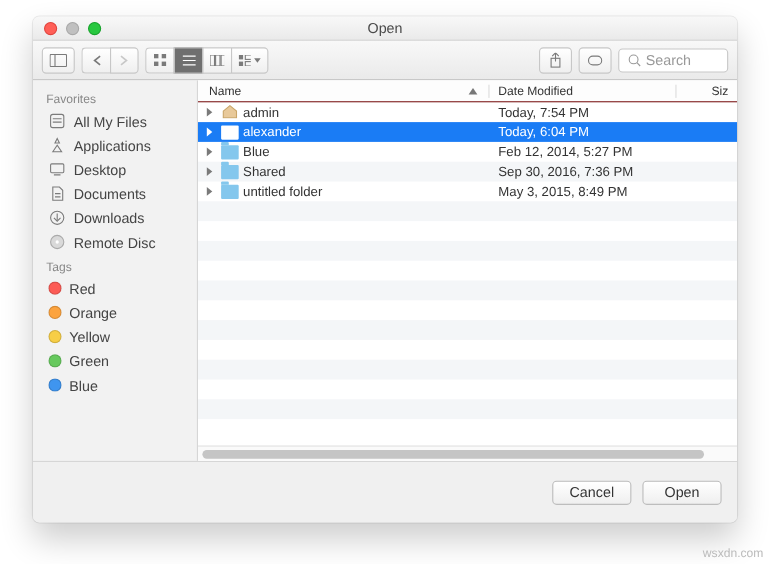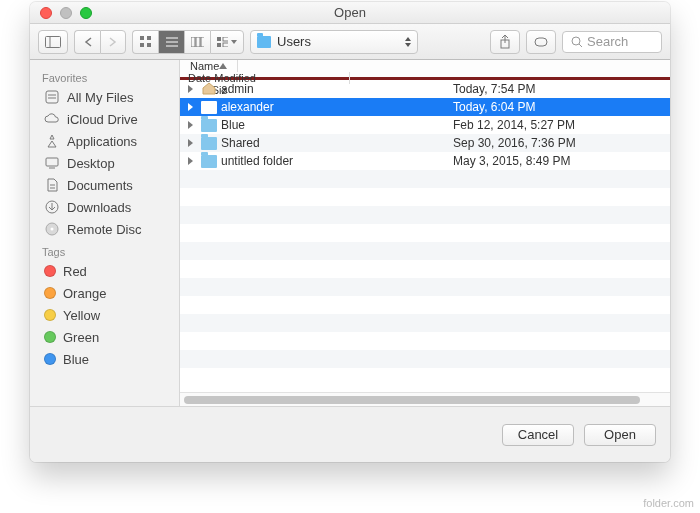--- a/index.html
+++ b/index.html
@@ -6,21 +6,21 @@
     body {
       font-family: -apple-system, "Helvetica Neue", Arial, sans-serif;
       font-size: 13px;
       background: #fff;
       width: 700px;
       height: 513px;
       position: relative;
     }
     .window {
       position: absolute;
-      left: 30px; top: 2px;
+      left: 30px; top: 15px;
       width: 640px; height: 460px;
       background: #f6f6f6;
       border-radius: 6px;
       box-shadow: 0 15px 30px rgba(0,0,0,0.2), 0 0 0 1px rgba(0,0,0,0.08);
       overflow: hidden;
       display: flex; flex-direction: column;
     }
     .titlebar {
       height: 22px;
       background: linear-gradient(#f8f8f8,#eaeaea);
@@ -78,22 +78,22 @@
     .side-item {
       display:flex; align-items:center; gap:7px;
       padding:3px 10px 3px 14px; color:#444; font-size:13px;
       height:22px;
     }
     .side-item svg, .side-icon { width:16px; height:16px; flex:none; color:#7b7b7b; }
     .tagdot { width:12px; height:12px; border-radius:50%; border:1px solid rgba(0,0,0,0.15); }
 
     .main { flex:1; display:flex; flex-direction:column; background:#fff; }
     .cols {
-      height:20px; background:#fdfdfd; border-bottom:3px solid #7f1d1d;
-      display:flex; align-items:flex-start; font-size:11px; color:#333;flex-direction:column;
+      height:20px; background:#fdfdfd; border-bottom:1px solid #7f1d1d;
+      display:flex; align-items:center; font-size:11px; color:#333;
     }
     .col-name { flex:1; padding-left:10px; display:flex; align-items:center; justify-content:space-between; padding-right:6px; border-right:1px solid #dcdcdc;}
     .col-date { width:170px; padding-left:8px; border-right:1px solid #dcdcdc;}
     .col-size { width:55px; text-align:right; padding-right:8px;}
     .col-name .caret-up{width:0;height:0;border-left:4px solid transparent;border-right:4px solid transparent;border-bottom:6px solid #777;margin-right:4px;}
 
     .list { flex:1; overflow:hidden; }
     .row {
       height:18px; display:flex; align-items:center; font-size:12px; color:#333;
     }
@@ -187,28 +187,20 @@
       <div class="tbtn" style="width:34px">
         <svg width="14" height="10">
             <rect x="0" y="0" width="4" height="4" fill="#7a7a7a"></rect>
             <rect x="6" y="0" width="8" height="4" fill="none" stroke="#7a7a7a"></rect>
             <rect x="0" y="6" width="4" height="4" fill="#7a7a7a"></rect>
             <rect x="6" y="6" width="8" height="4" fill="none" stroke="#7a7a7a"></rect>
           </svg>
         <span style="margin-left:3px;display:inline-block;width:0;height:0;border-left:3px solid transparent;border-right:3px solid transparent;border-top:4px solid #7a7a7a"></span>
       </div>
     </div>
-    <div class="pathdrop">
-      <span class="fold-icon-blue"></span>
-      <span>Users</span>
-      <div class="updown">
-          <span class="u"></span>
-          <span class="d"></span>
-        </div>
-    </div>
     <div class="spacer"></div>
     <div class="tbtn" style="width:30px">
       <svg width="12" height="14">
           <rect x="2" y="5" width="8" height="8" fill="none" stroke="#7a7a7a"></rect>
           <line x1="6" y1="0" x2="6" y2="8" stroke="#7a7a7a"></line>
           <polyline points="3,3 6,0 9,3" fill="none" stroke="#7a7a7a"></polyline>
         </svg>
     </div>
     <div class="tbtn" style="width:30px">
       <svg width="14" height="12">
@@ -230,26 +222,20 @@
         <div class="side-item">
           <span class="side-icon"><svg width="16" height="16">
               <rect x="2" y="2" width="12" height="12" rx="2" fill="none" stroke="#7b7b7b"></rect>
               <line x1="4" y1="6" x2="12" y2="6" stroke="#7b7b7b"></line>
               <line x1="4" y1="9" x2="12" y2="9" stroke="#7b7b7b"></line>
             </svg></span>
           <span>All My Files</span>
         </div>
         <div class="side-item">
           <span class="side-icon"><svg width="16" height="16">
-              <path d="M4 11a3 3 0 0 1 0-6 4 4 0 0 1 7.5 1A2.5 2.5 0 0 1 12 11z" fill="none" stroke="#7b7b7b"></path>
-            </svg></span>
-          <span>iCloud Drive</span>
-        </div>
-        <div class="side-item">
-          <span class="side-icon"><svg width="16" height="16">
               <path d="M8 2l2 4h-4zM4 14l4-6 4 6z" fill="none" stroke="#7b7b7b"></path>
             </svg></span>
           <span>Applications</span>
         </div>
         <div class="side-item">
           <span class="side-icon"><svg width="16" height="16">
               <rect x="2" y="3" width="12" height="8" rx="1" fill="none" stroke="#7b7b7b"></rect>
               <line x1="5" y1="13" x2="11" y2="13" stroke="#7b7b7b"></line>
             </svg></span>
           <span>Desktop</span>
@@ -373,13 +359,13 @@
           <div class="thumb"></div>
         </div>
     </div>
   </div>
 
   <div class="footer">
     <div class="btn">Cancel</div>
     <div class="btn">Open</div>
   </div>
 </div>
-<div class="watermark">folder.com</div>
+<div class="watermark">wsxdn.com</div>
 
 </body></html>

